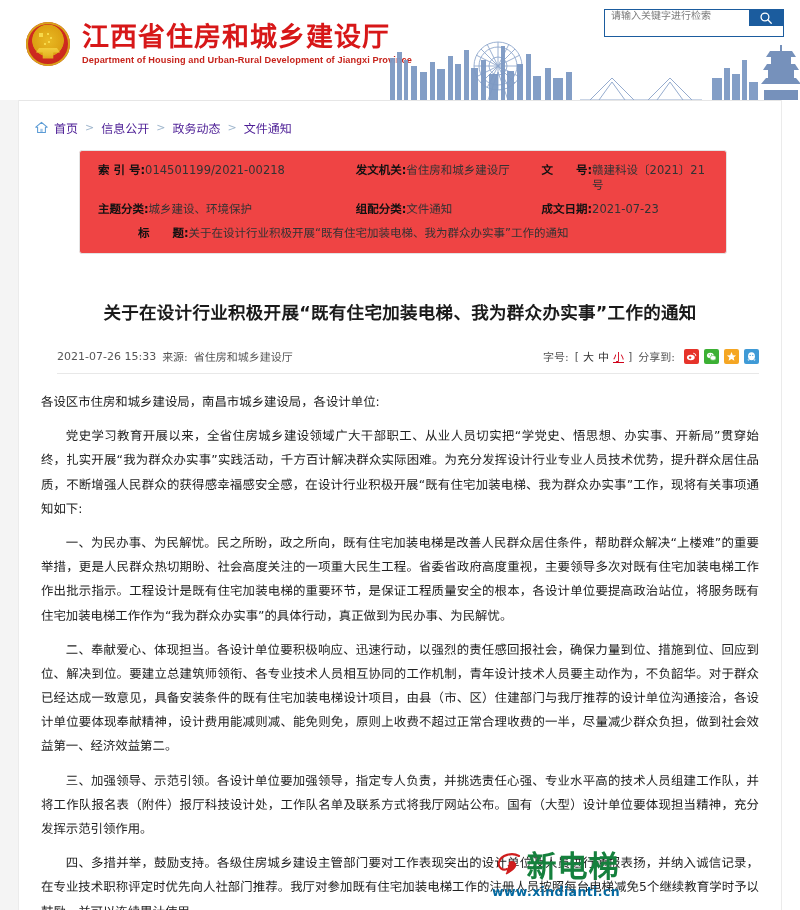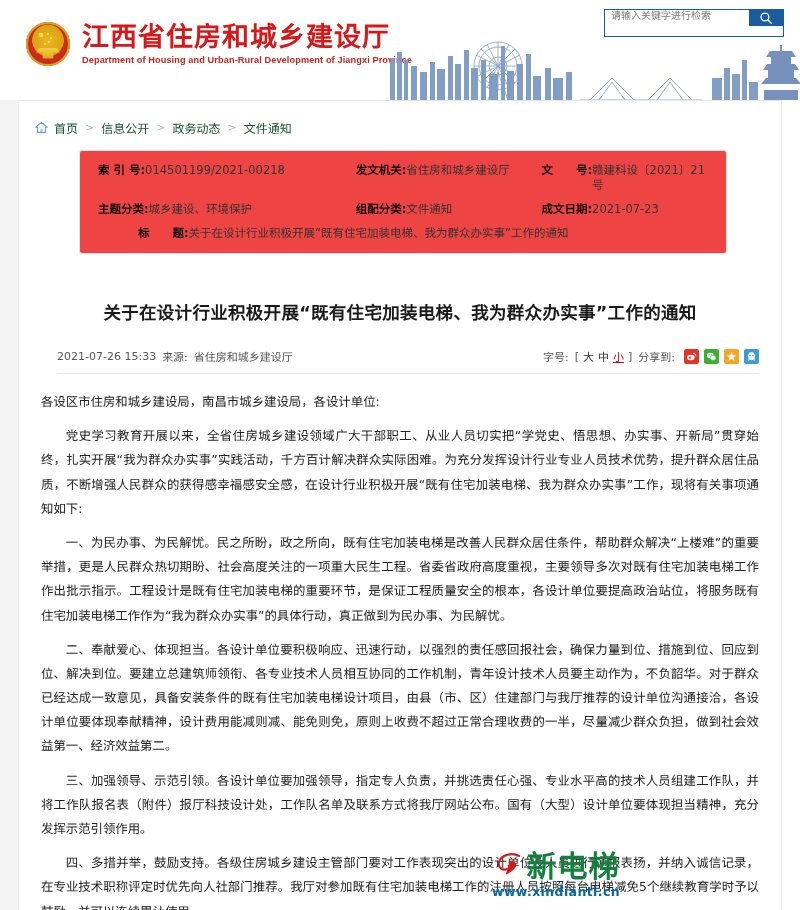--- a/index.html
+++ b/index.html
@@ -104,21 +104,21 @@
     border-right: 1px solid #ebebeb;
   }
   .topline { height: 3px; background: #ffffff; border-top: 1px solid #e6e6e6; }
   
   .breadcrumb {
     display: flex; align-items: center;
     padding: 16px 0 10px 16px;
     font-size: 12px; color: #444;
     font-family: "DejaVu Sans", "Liberation Sans", sans-serif;
   }
-  .breadcrumb a { color: #14532d; text-decoration: none; }
+  .breadcrumb a { color: #4c1d95; text-decoration: none; }
   .crumb-sep { color: #9fb6cd; margin: 0 7px; font-size: 11px; }
   .home-icon { margin-right: 6px; display: inline-flex; }
   
   .meta-box {
     margin: 4px 16px 0 60px;
     width: 648px;
     border: 1px solid #e3e3e3;
     border-radius: 3px;
     padding: 12px 14px 12px 18px;
     background: #ef4444;

